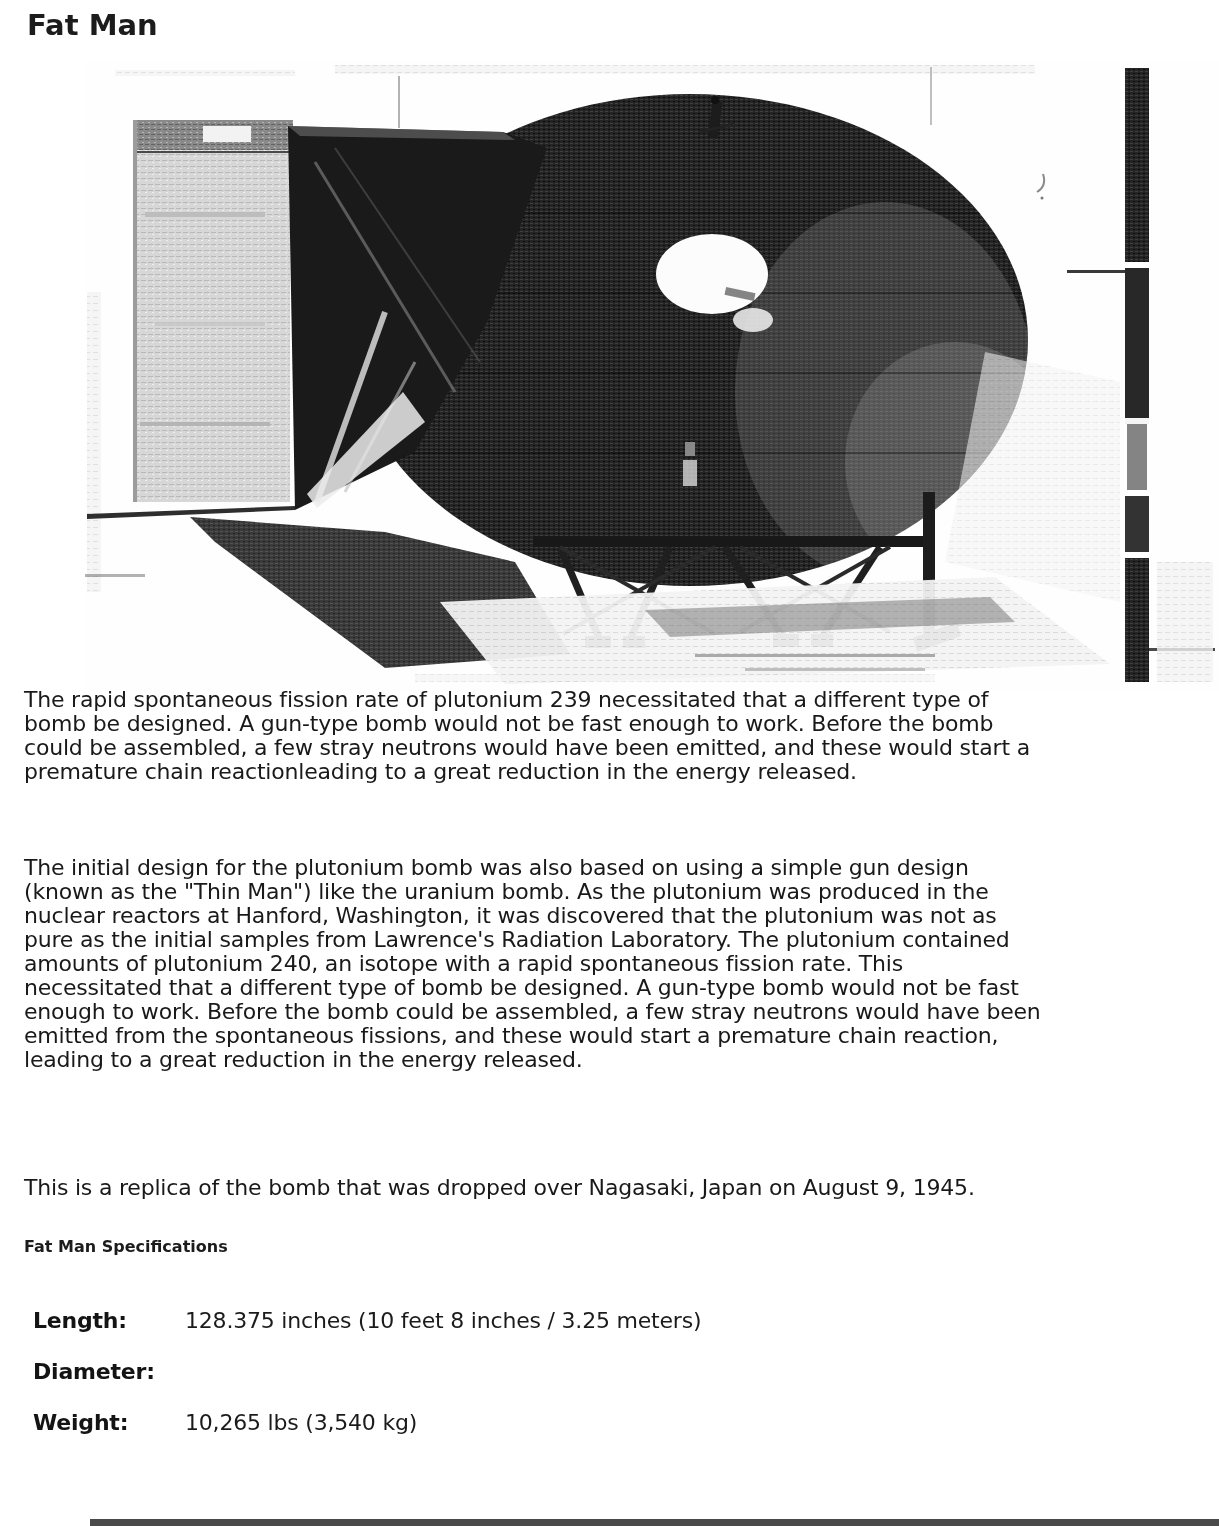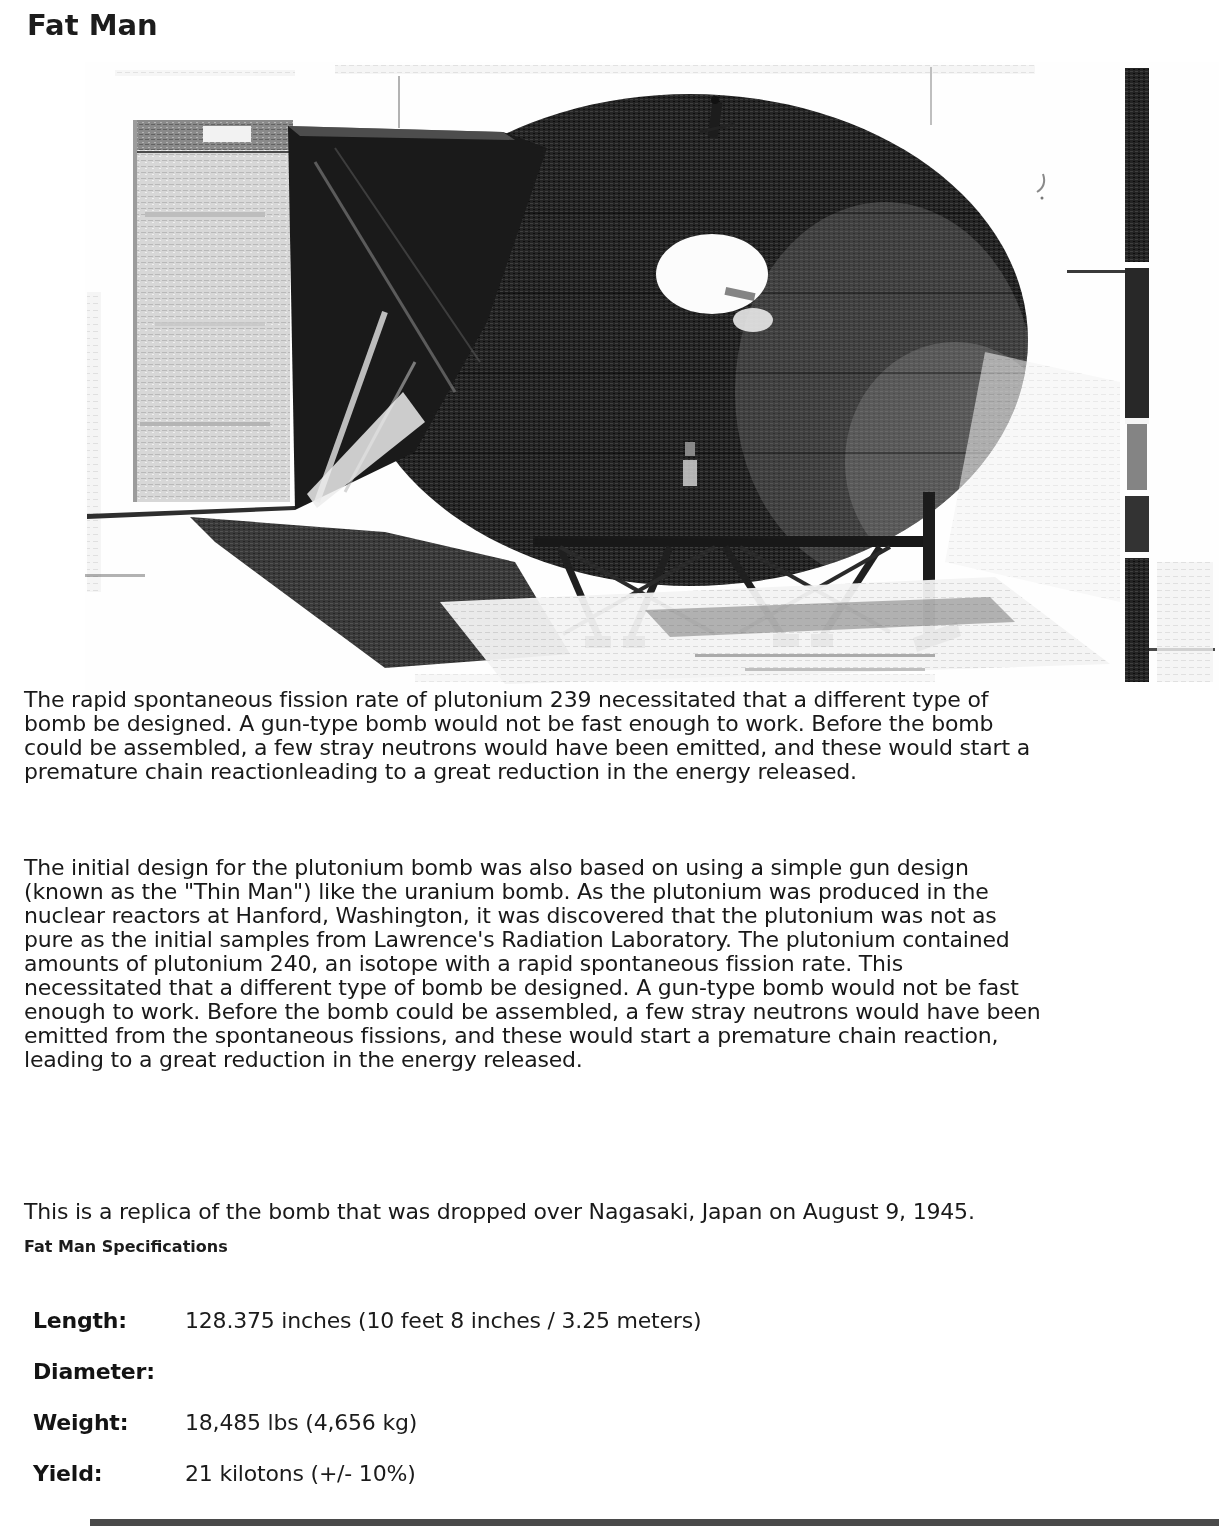--- a/index.html
+++ b/index.html
@@ -37,21 +37,21 @@
     width: 1186px;
     margin: 0;
     font-size: 22px;
     line-height: 24px;
     letter-spacing: -0.2px;
     white-space: pre-line;
     color: #191919;
   }
   #para-1 { top: 688px; }
   #para-2 { top: 856px; }
-  #para-3 { top: 1176px; margin-top: 24px; }
+  #para-3 { top: 1176px; }
   .specs-heading {
     position: absolute;
     left: 24px;
     top: 1237px;
     margin: 0;
     font-size: 16px;
     font-weight: bold;
     color: #1c1c1c;
   }
   .specs {
@@ -250,21 +250,17 @@
 <div class="specs">
   <div class="spec-row">
     <span class="spec-label">Length:</span>
     <span class="spec-value">128.375 inches (10 feet 8 inches / 3.25 meters)</span>
   </div>
   <div class="spec-row">
     <span class="spec-label">Diameter:</span>
   </div>
   <div class="spec-row">
     <span class="spec-label">Weight:</span>
-    <span class="spec-value">18,485 lbs (4,656 kg)</span>
-  </div>
-  <div class="spec-row">
-    <span class="spec-label">Yield:</span>
-    <span class="spec-value">21 kilotons (+/- 10%)</span>
+    <span class="spec-value">10,265 lbs (3,540 kg)</span>
   </div>
 </div>
 
 <div class="bottom-bar"></div>
 
 </body></html>

